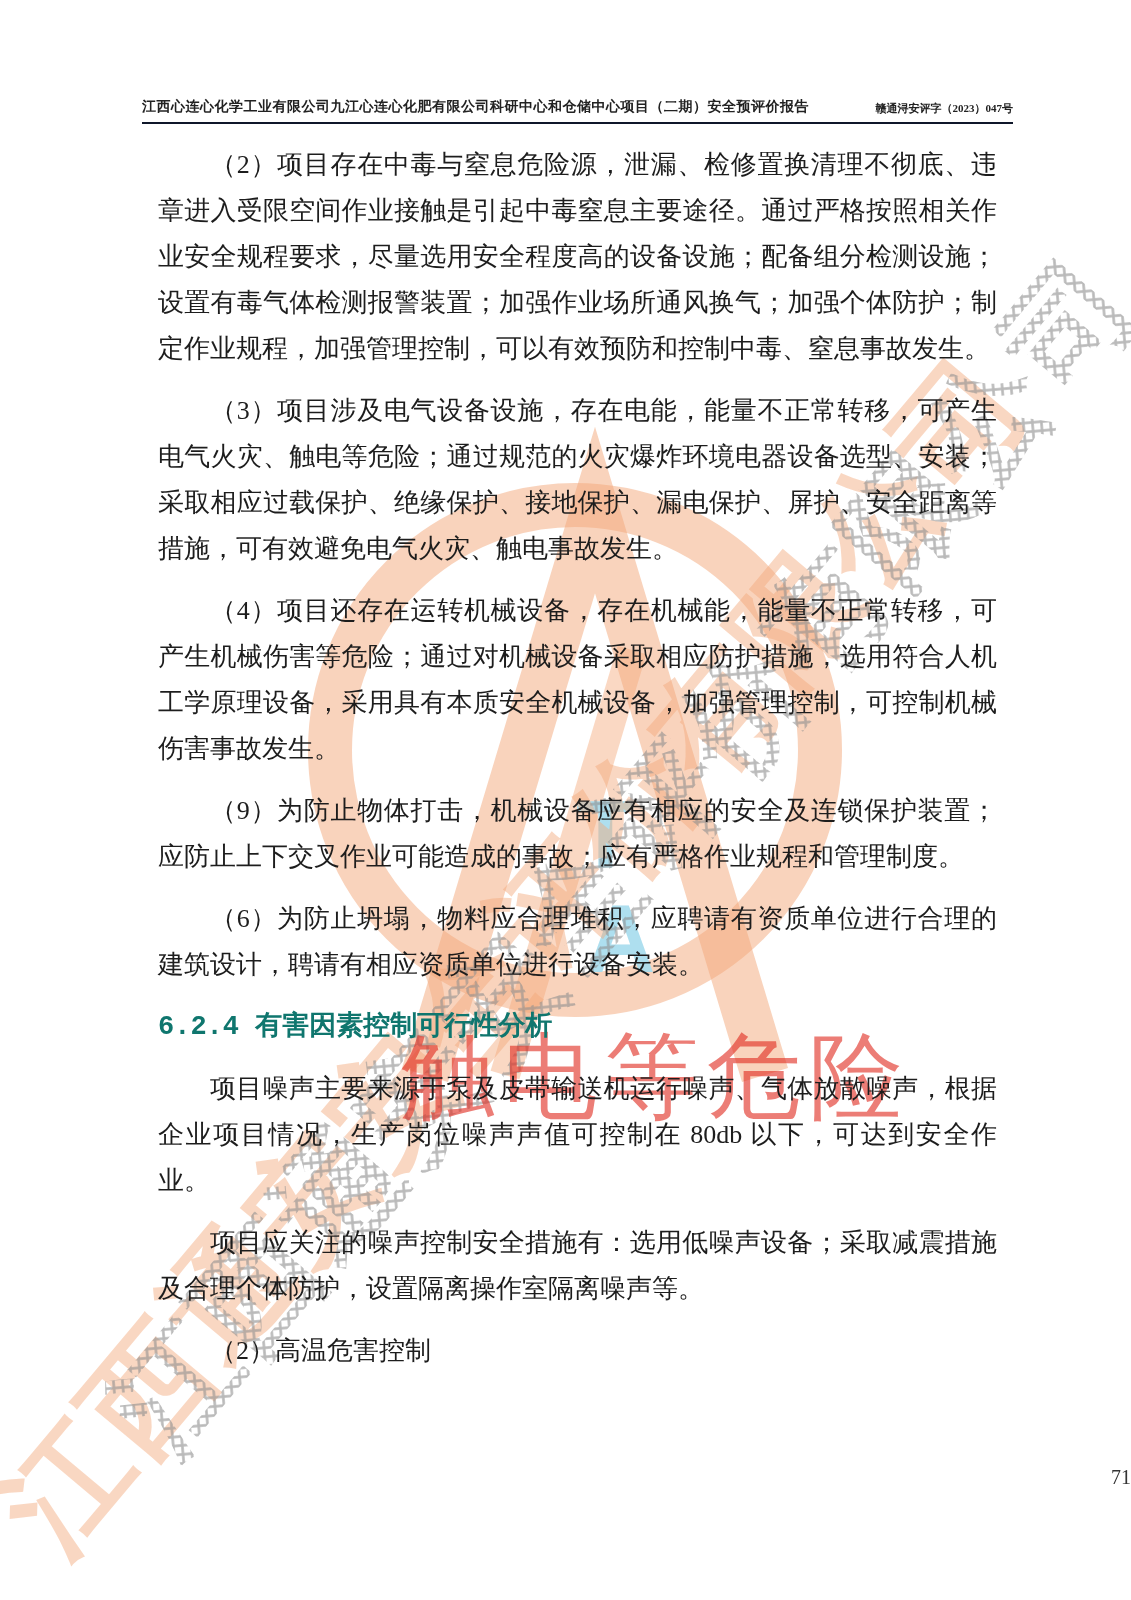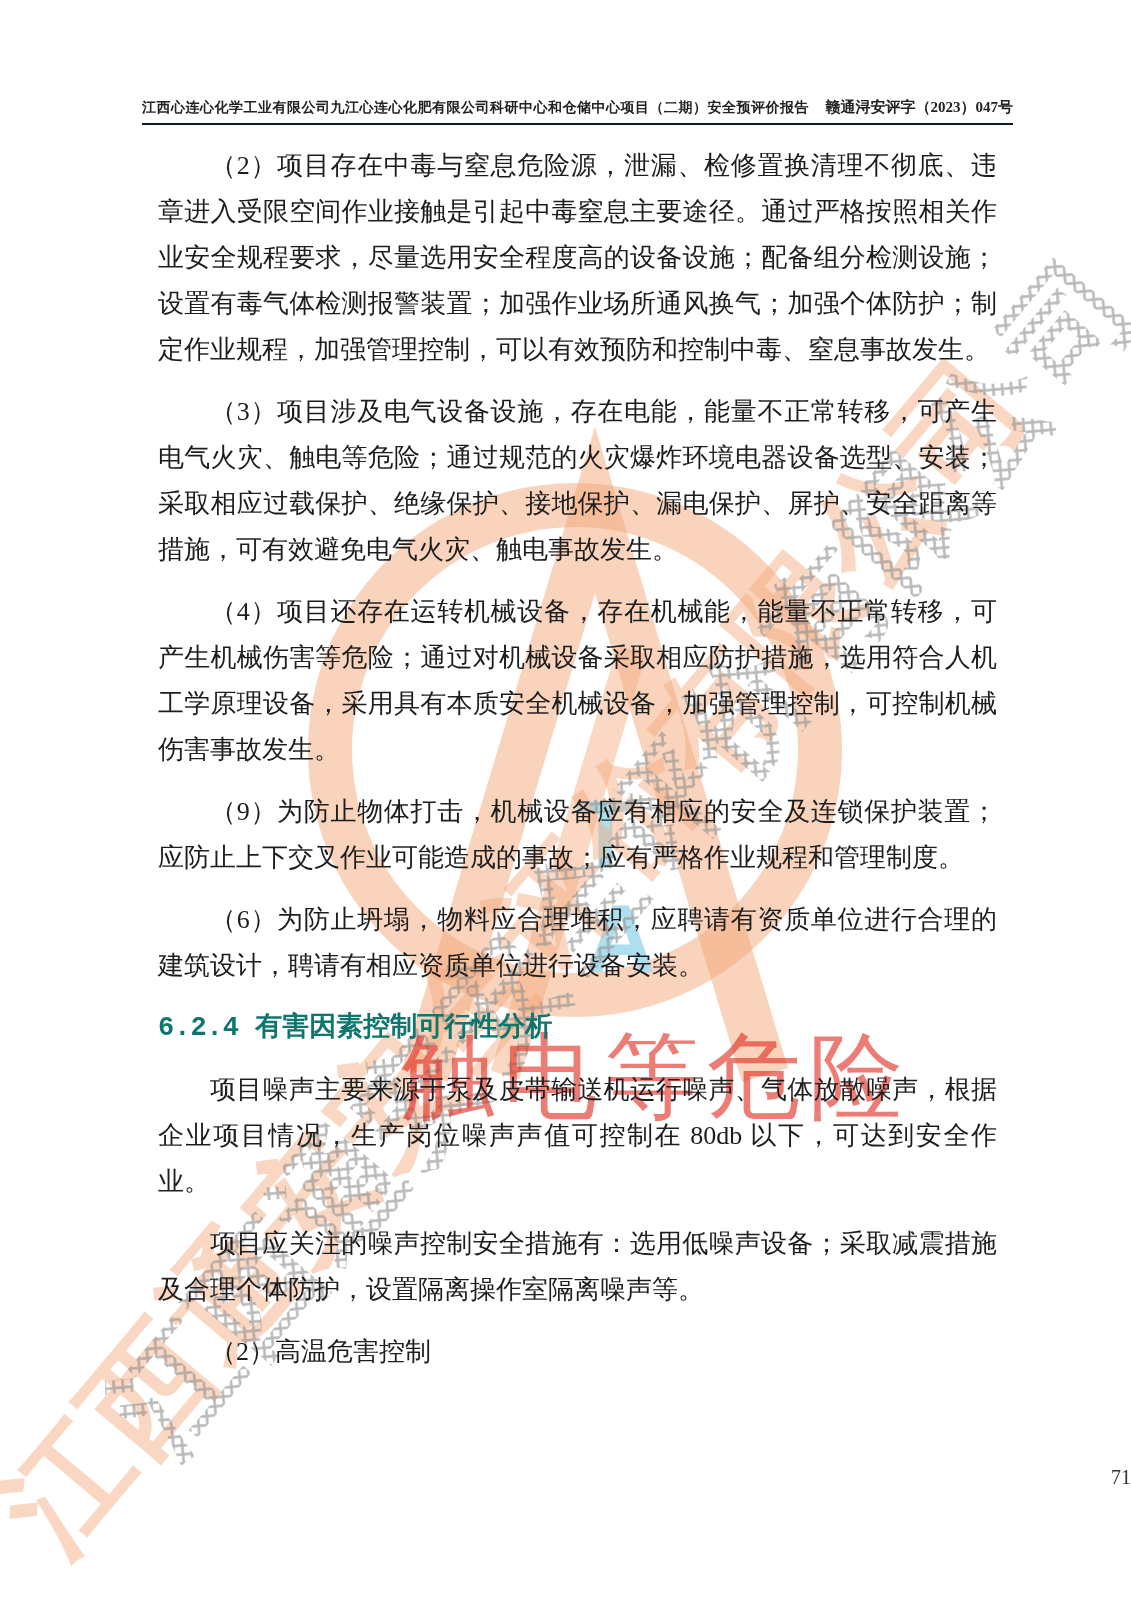--- a/index.html
+++ b/index.html
@@ -18,21 +18,21 @@
     color:rgba(224,45,34,0.62);
   }
   
   .content{position:absolute;left:142px;right:118px;top:98px;z-index:1;}
   .header{
     display:flex;justify-content:space-between;align-items:flex-end;
     border-bottom:2px solid #0f172a;padding-bottom:6px;
     font-weight:bold;color:#222;
   }
   .header .h-left{font-size:14px;letter-spacing:0.5px;}
-  .header .h-right{font-size:15px;white-space:nowrap;margin-left:14px;}
+  .header .h-right{font-size:11px;white-space:nowrap;margin-left:14px;}
   .body{margin-top:18px;font-size:26px;line-height:46px;text-align:justify;text-align-last:left;}
   .para{margin:16px;text-indent:2em;}
   .heading{
     margin:16px;text-indent:0;
     font-family:Liberation Mono, monospace;
     font-size:27px;font-weight:bold;line-height:46px;color:#0f766e;
   }
   .pagenum{
     position:absolute;left:0;right:0;top:1466px;z-index:1;
     text-align:right;font-size:20px;color:#333;

